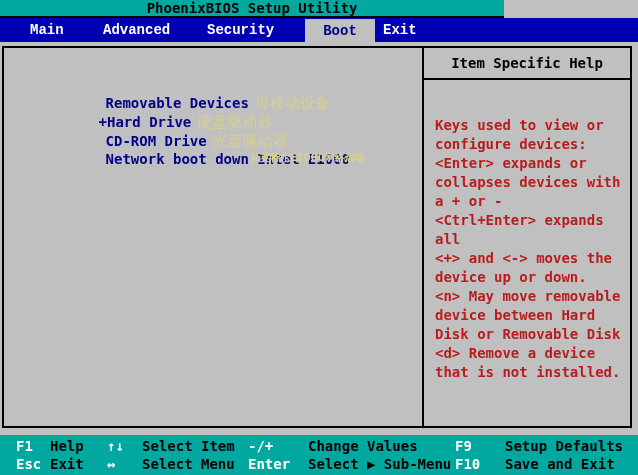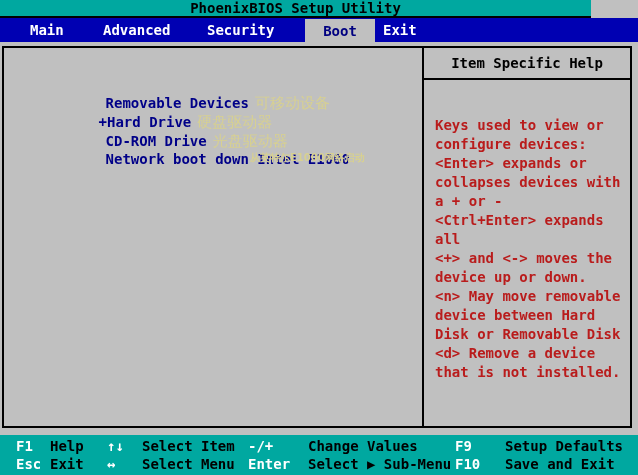--- a/index.html
+++ b/index.html
@@ -4,28 +4,28 @@
 <style>
   html,body{margin:0;padding:0;}
   body{
     width:638px;height:475px;position:relative;overflow:hidden;
     background:#c0c0c0;
     font-family:"DejaVu Sans Mono","Liberation Mono",monospace;
     font-weight:bold;font-size:14px;color:#000;
   }
   
   .title-bar{
-    position:absolute;top:0;left:0;width:591px;height:16px;
+    position:absolute;top:0;left:0;width:504px;height:16px;
     background:#00a8a0;border-bottom:2px solid #000;
     text-align:center;line-height:16px;color:#000;
   }
   
   .menu-bar{
     position:absolute;top:18px;left:0;width:638px;height:24px;
-    background:#0000b2;color:#fff;
+    background:#0000b2;color:#fff;font-family:Liberation Mono, monospace;
   }
   .tab{position:absolute;top:4px;white-space:pre;cursor:default;}
   .tab-main{left:30px;}
   .tab-advanced{left:103px;}
   .tab-security{left:207px;}
   .tab-exit{left:383px;}
   .tab-boot{
     left:305px;top:1px;width:70px;height:27px;
     background:#c0c0c0;color:#000080;text-align:center;line-height:25px;
   }

